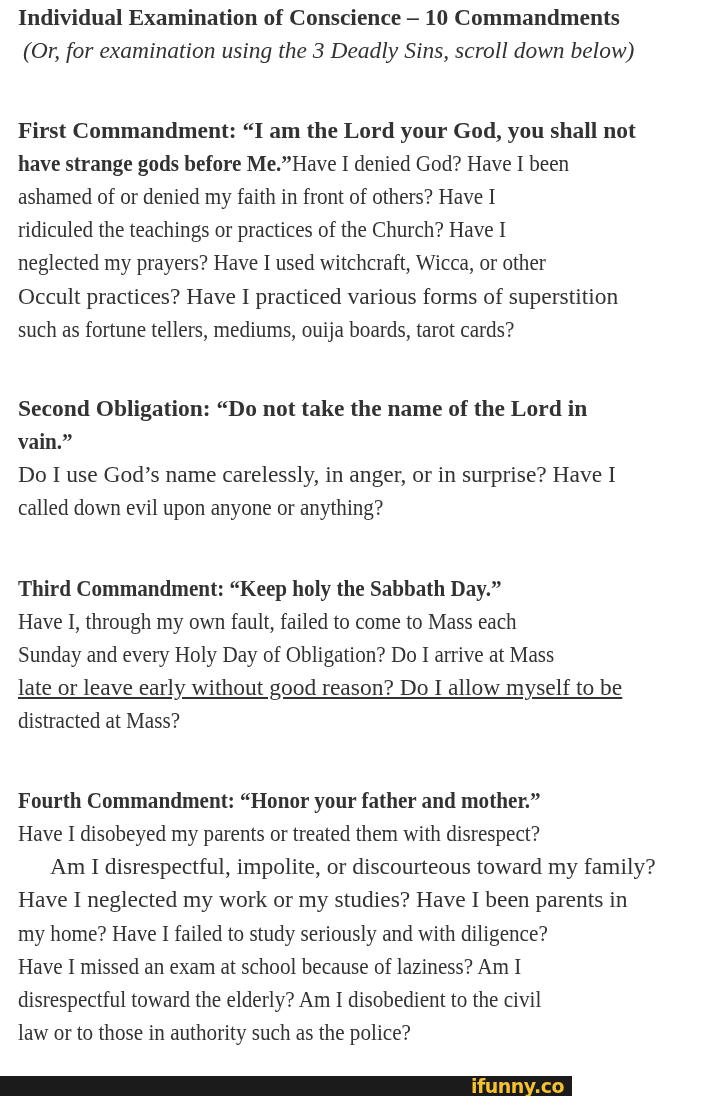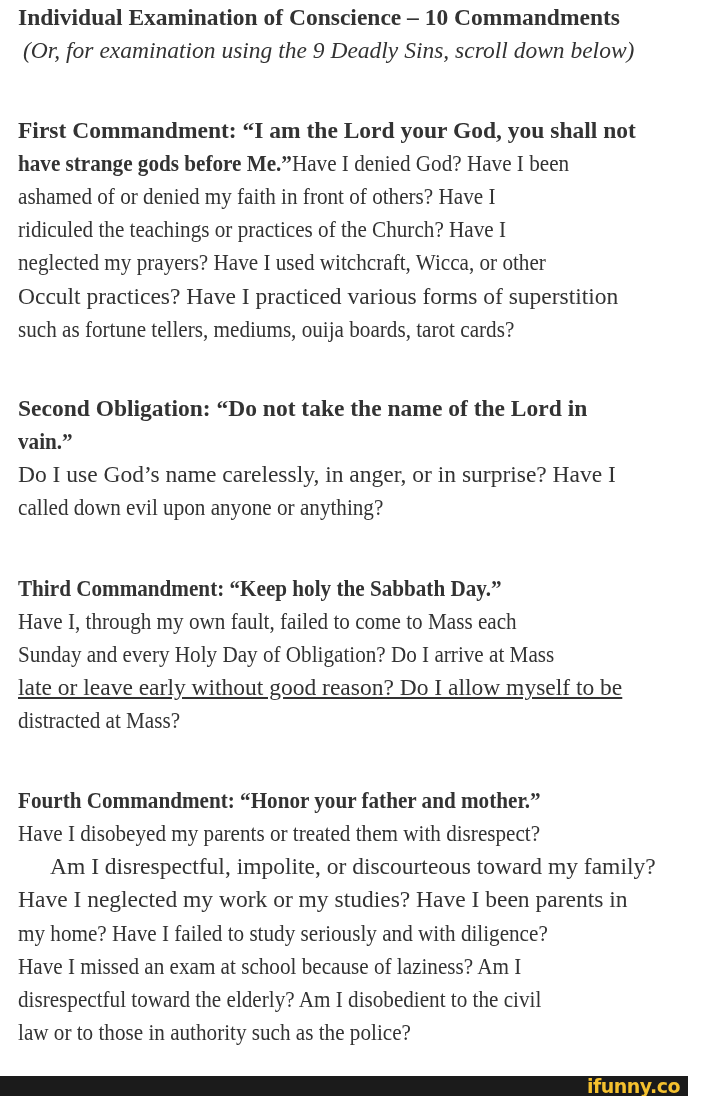--- a/index.html
+++ b/index.html
@@ -15,35 +15,35 @@
       position: absolute; left: 0;
       white-space: nowrap;
       font-size: 23.5px;
       line-height: 33px;
       transform-origin: 0 50%;
     }
     .title { font-weight: bold; }
     .subtitle { font-style: italic; left: 5px; }
     .b { font-weight: bold; }
     .footer {
-      position: absolute; left: 0; top: 1076px; width: 688px; height: 20px;
+      position: absolute; left: 0; top: 1076px; width: 572px; height: 20px;
       background: #1b1b1b;
     }
     .brand {
       position: absolute; right: 8px; top: -3px;
       font-family: "DejaVu Sans", sans-serif; font-weight: bold;
       font-size: 19px; color: #f5c12e; letter-spacing: -0.5px; line-height: 26px;
     }
   </style>
 </head>
 <body>
 
 <div class="page">
   <div class="line title" style="top: 1px; transform: scaleX(1);">Individual Examination of Conscience – 10 Commandments</div>
-  <div class="line subtitle" style="top: 34px; transform: scaleX(1);">(Or, for examination using the 9 Deadly Sins, scroll down below)</div>
+  <div class="line subtitle" style="top: 34px; transform: scaleX(1);">(Or, for examination using the 3 Deadly Sins, scroll down below)</div>
 
   <div>
     <div class="line b" style="top: 114px; transform: scaleX(1);">First Commandment: “I am the Lord your God, you shall not</div>
     <div class="line" style="top: 147px; transform: scaleX(0.9);"><span class="b">have strange gods before Me.”</span><span>Have I denied God? Have I been</span></div>
     <div class="line" style="top: 180px; transform: scaleX(0.9);">ashamed of or denied my faith in front of others? Have I</div>
     <div class="line" style="top: 213px; transform: scaleX(0.9);">ridiculed the teachings or practices of the Church? Have I</div>
     <div class="line" style="top: 246px; transform: scaleX(0.9);">neglected my prayers? Have I used witchcraft, Wicca, or other</div>
     <div class="line" style="top: 280px; transform: scaleX(1);">Occult practices? Have I practiced various forms of superstition</div>
     <div class="line" style="top: 313px; transform: scaleX(0.9);">such as fortune tellers, mediums, ouija boards, tarot cards?</div>
   </div>

